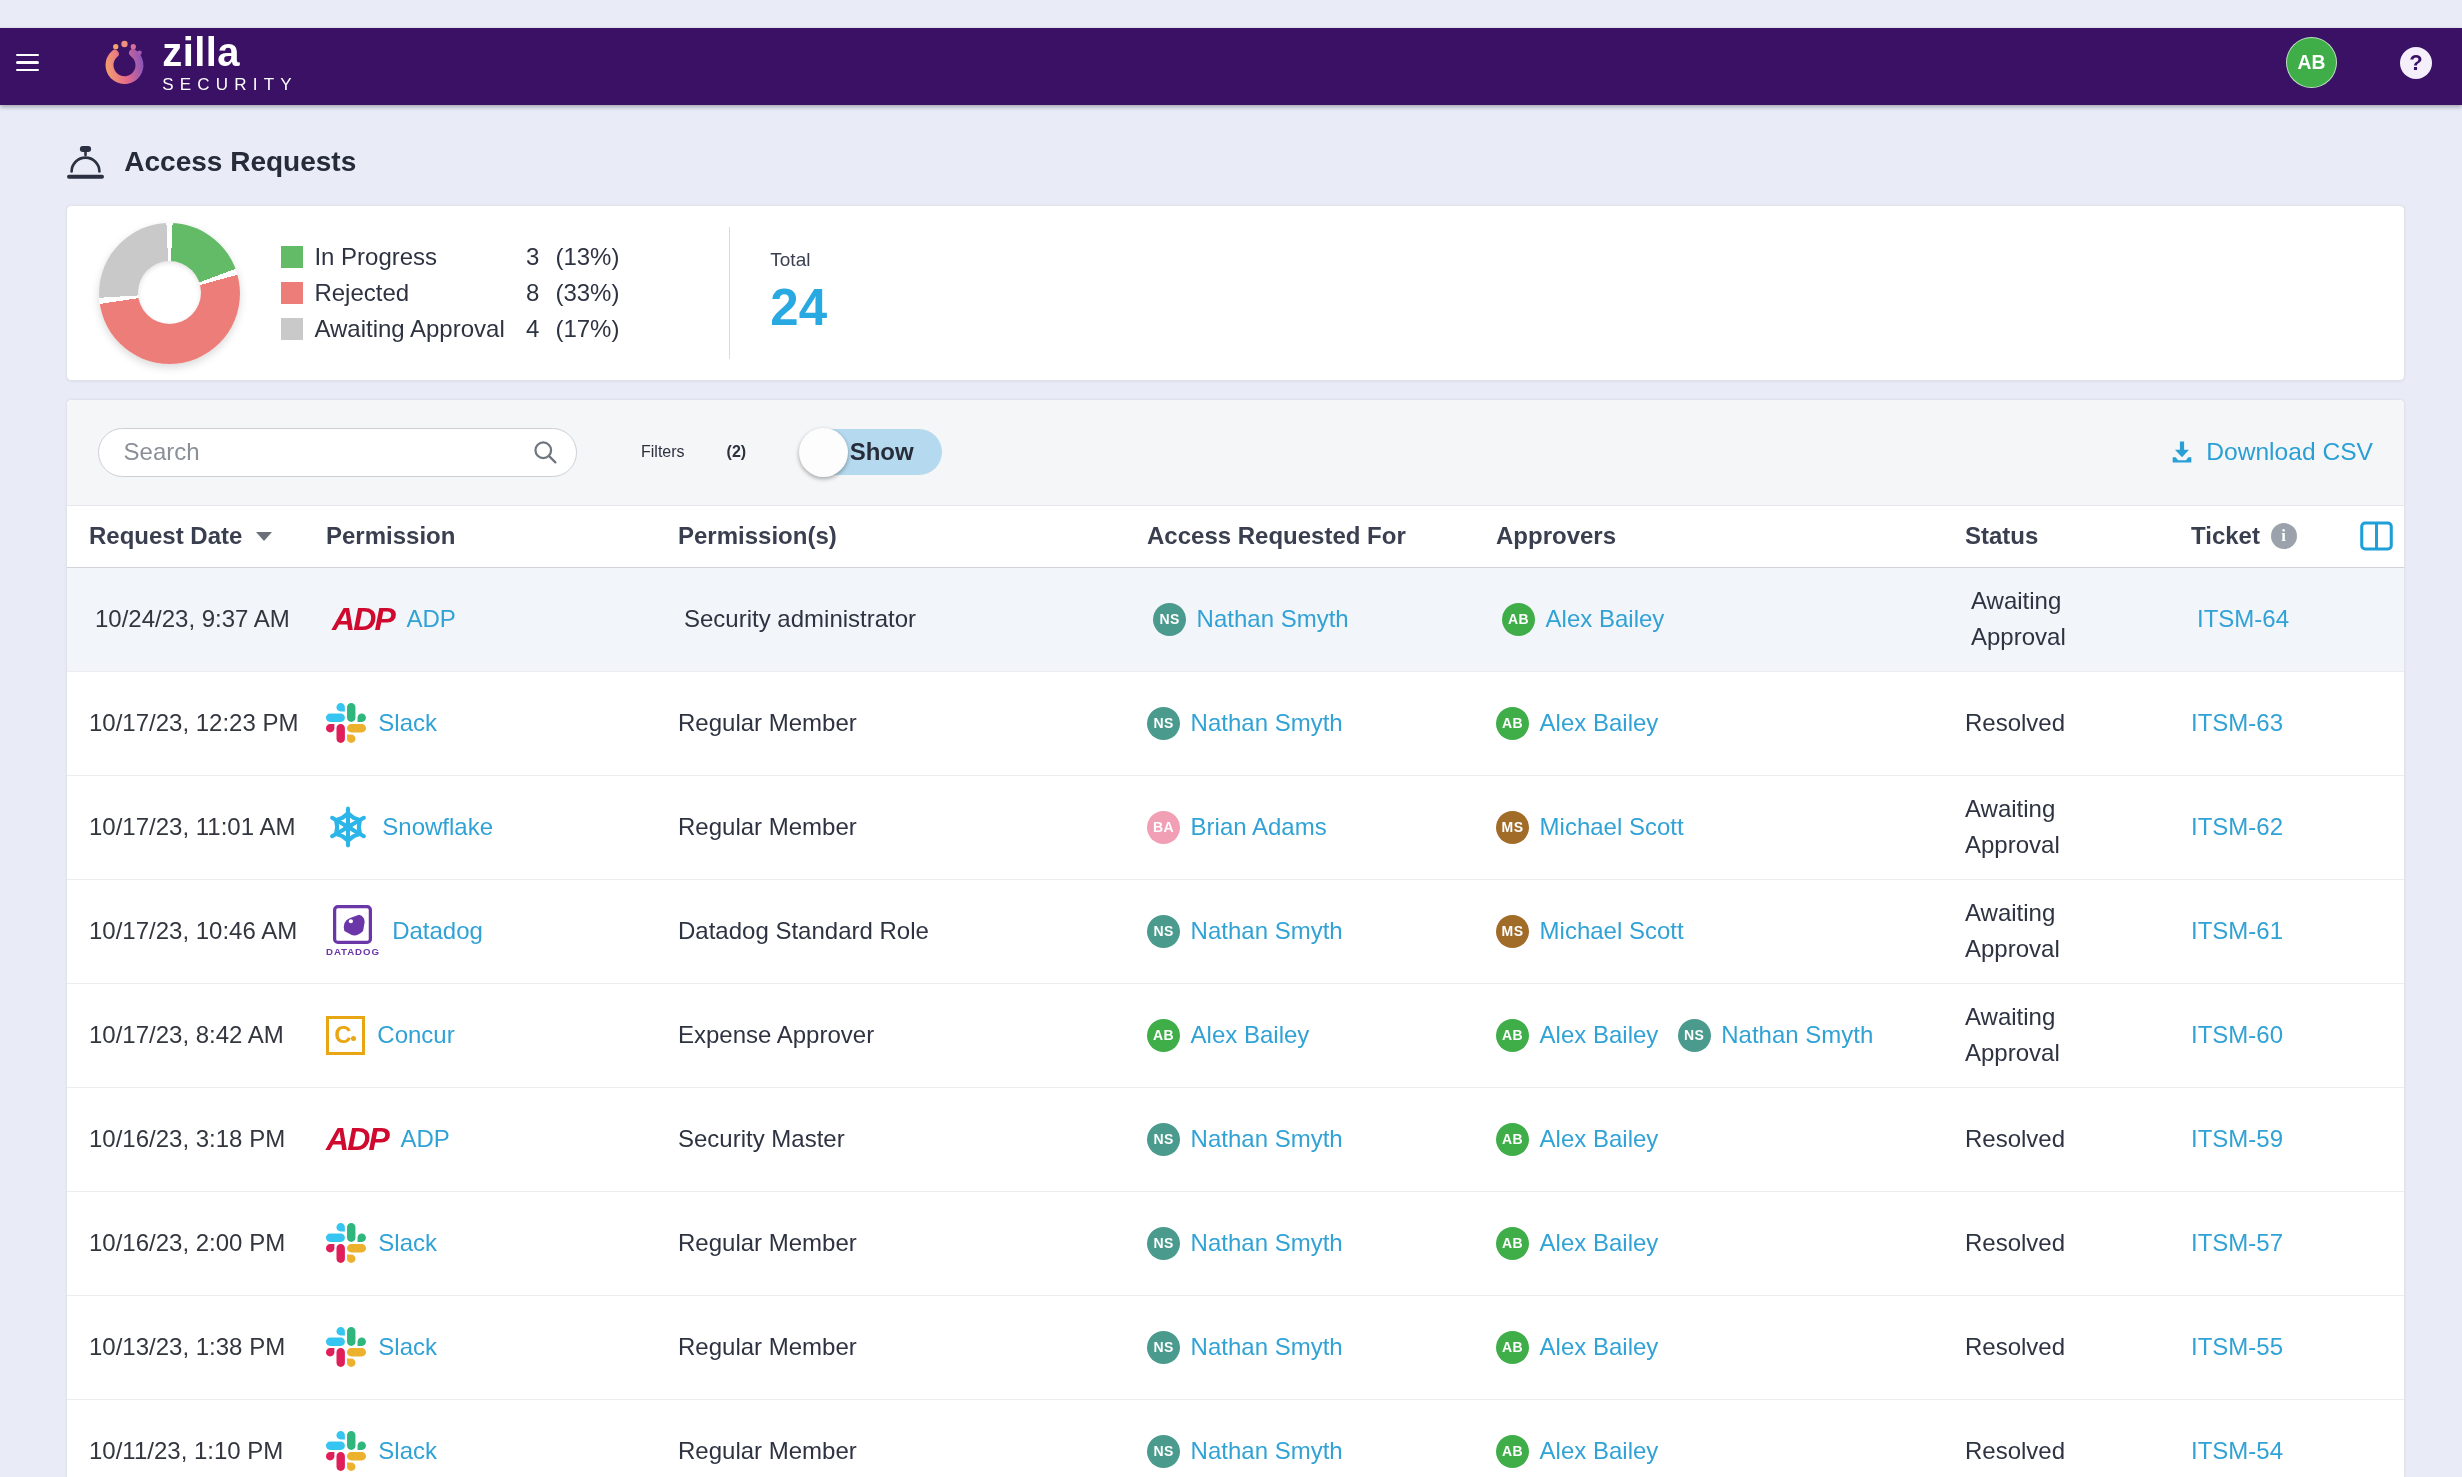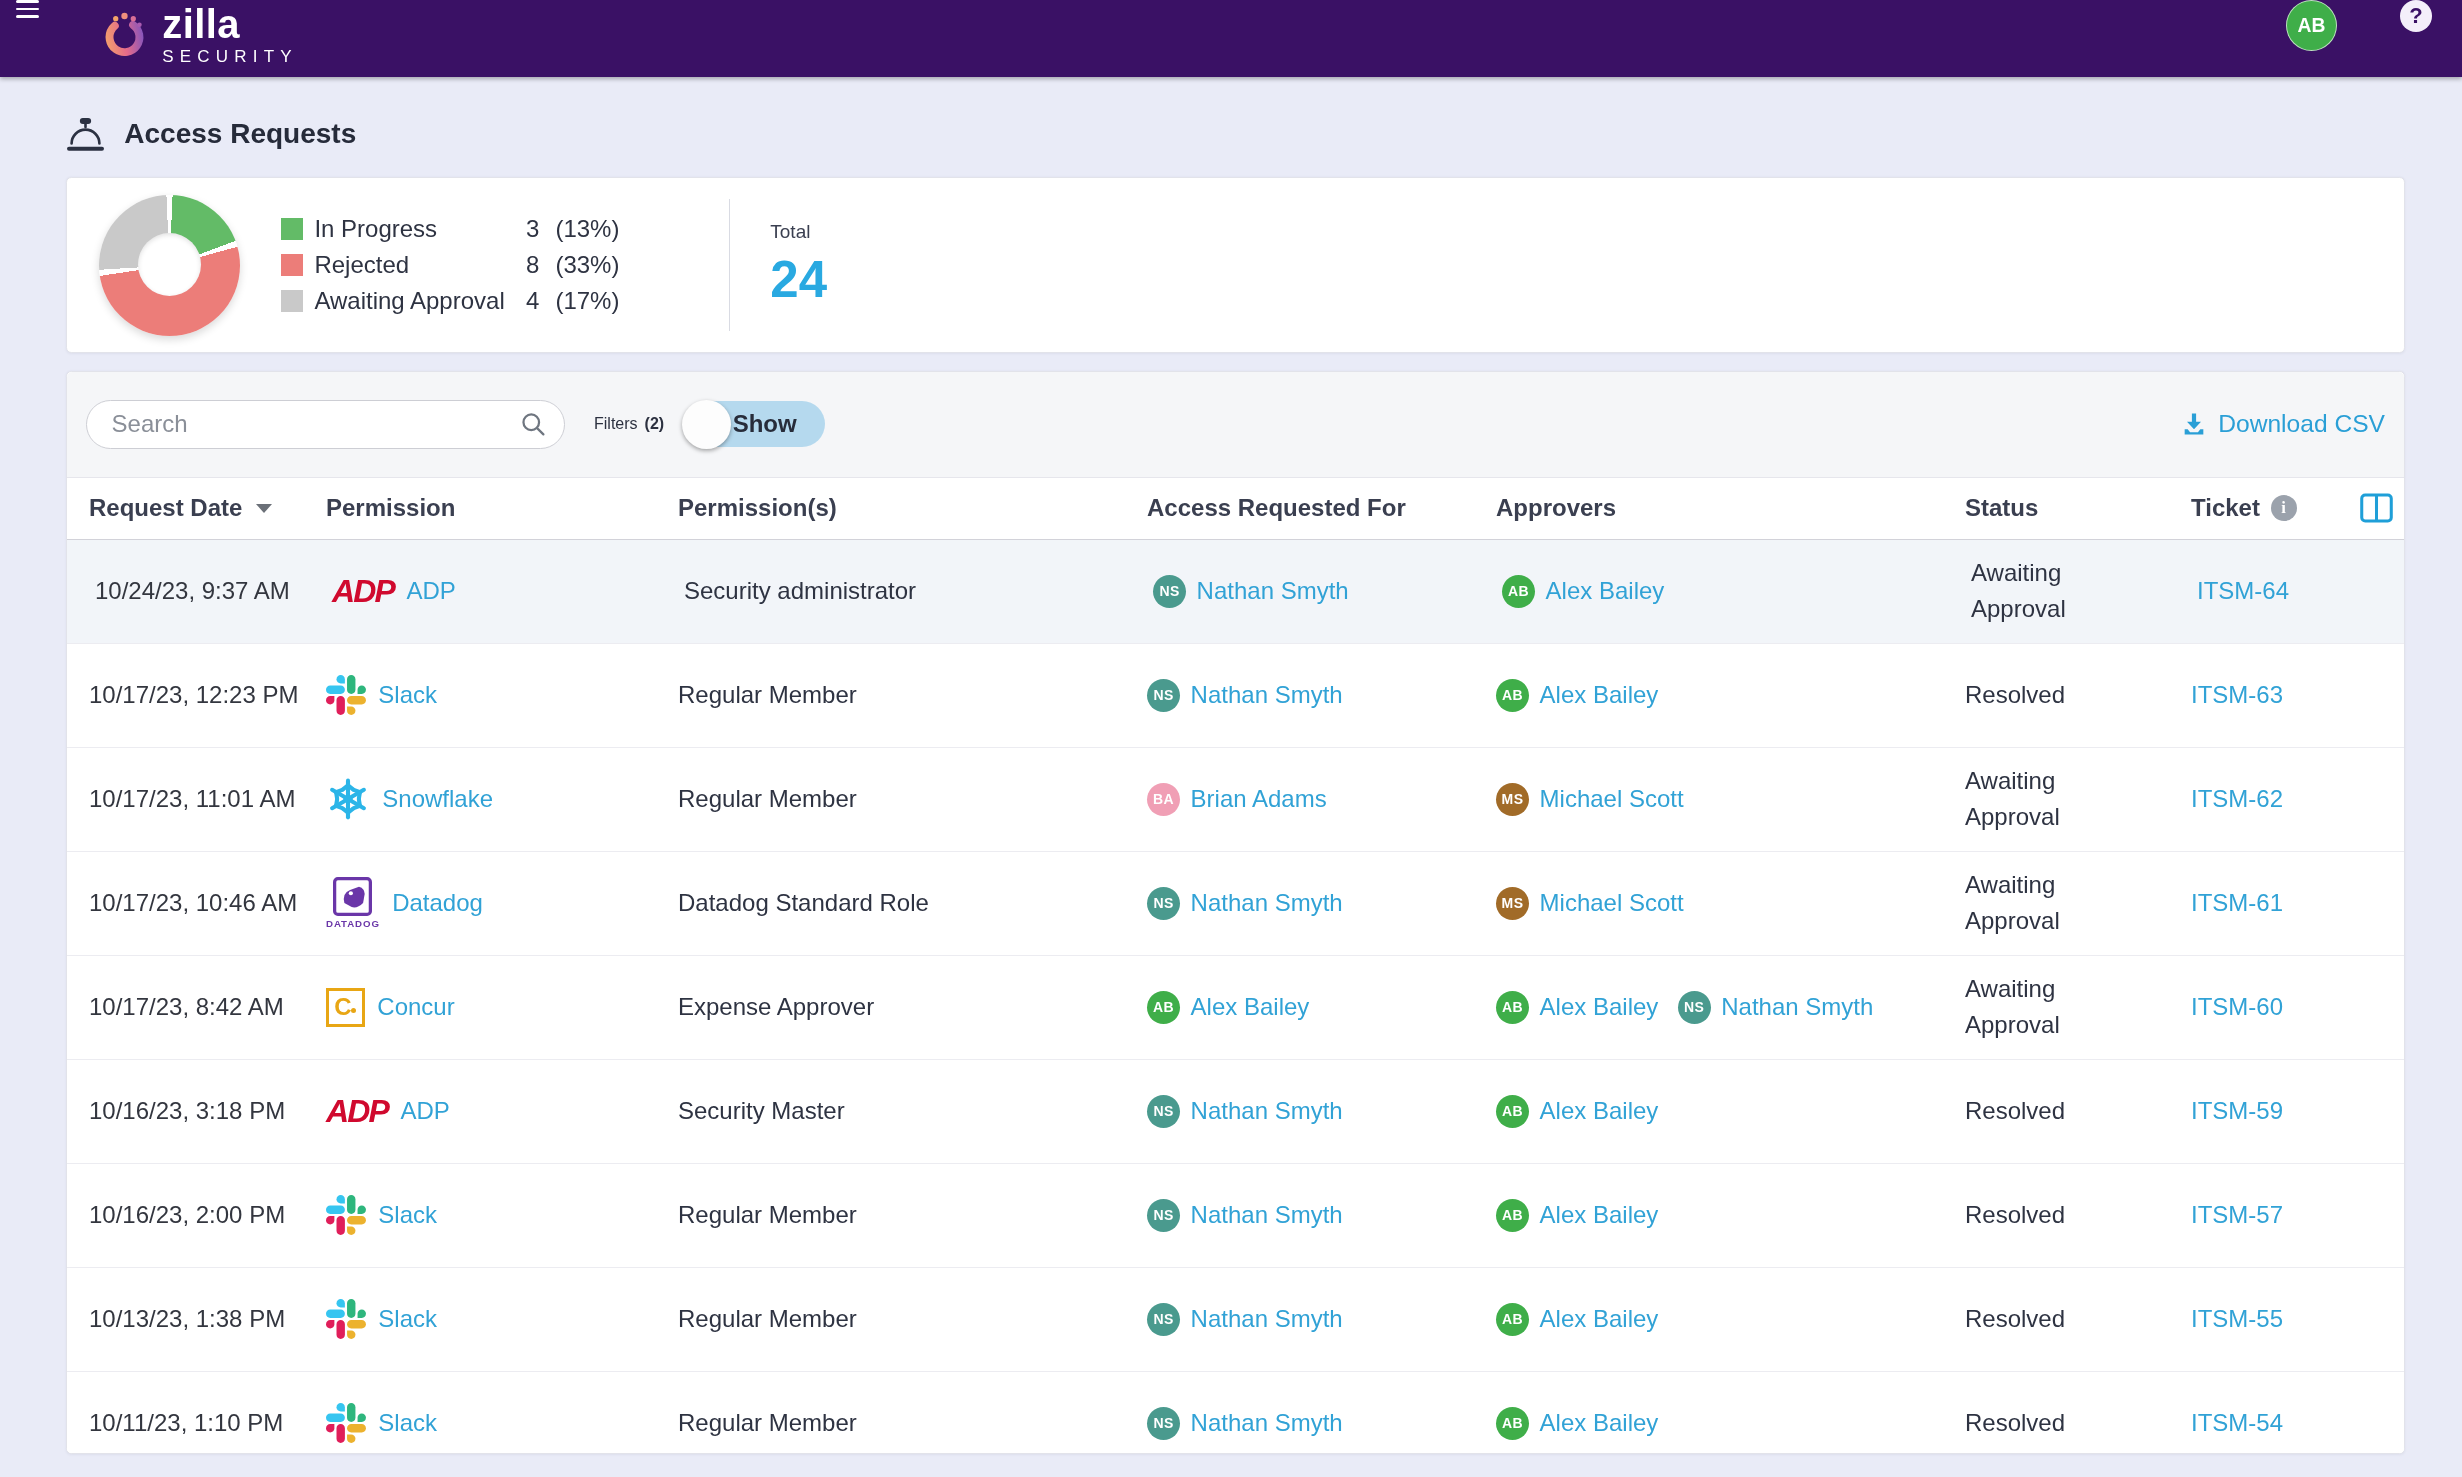--- a/index.html
+++ b/index.html
@@ -2,22 +2,22 @@
 <html style="font-size:14px"><head>
 <meta charset="utf-8">
 <style>
   * { margin:0; padding:0; box-sizing:border-box; }
   html,body { width:2462px; height:1477px; overflow:hidden; }
   body { background:#e9ebf7; font-family:"Liberation Sans", sans-serif; color:#2e3342; }
   a { text-decoration:none; cursor:pointer; }
   .link { color:#31a2d6; }
 
   
-  .topbar { height:77px; background:#3a1165; display:flex; padding:0 30px 8px 16px;
-            box-shadow:0 1.8px 4.4px rgba(0,0,0,.3); position:relative; }
+  .topbar { height:77px; background:#3a1165; display:flex; align-items:center; padding:0 30px 8px 16px;
+            box-shadow:0 1.8px 4.4px rgba(0,0,0,.3); position:relative;margin-top:28px; }
   .hamburger { width:23px; height:17.6px; display:flex; flex-direction:column; justify-content:space-between; cursor:pointer; }
   .hamburger span { display:block; height:2.6px; background:#fff; border-radius:1.8px; }
   .brand { display:flex; align-items:center; margin-left:60px; }
   .brand-text { margin-left:12.3px; color:#fff; line-height:1; }
   .brand-name { font-size:40px; font-weight:700; letter-spacing:0.4px; }
   .brand-sub { font-size:17px; letter-spacing:6.2px; margin-top:3.5px; font-weight:400; }
   .topbar-spacer { flex:1; }
   .top-avatar { width:51px; height:51px; border-radius:50%; background:#3fae49; border:1.8px solid rgba(255,255,255,.65);
                 color:#fff; font-size:19.3px; font-weight:700; display:flex; align-items:center; justify-content:center; cursor:pointer; }
   .help-btn { width:32px; height:32px; border-radius:50%; background:#f4effa; color:#3a1165; font-size:22px; font-weight:700;
@@ -44,21 +44,21 @@
   .legend-count { width:23px; text-align:right; }
   .legend-pct { margin-left:16px; width:97px; }
   .summary-divider { width:0.9px; height:132px; background:#d9dbe3; margin-left:77px; }
   .total-block { margin-left:40px; }
   .total-label { font-size:19px; color:#3a3f50; }
   .total-value { font-size:51px; font-weight:700; color:#29a9e1; margin-top:7px; }
 
   
   .table-card { margin-top:17.6px; height:1083px; overflow:hidden; }
   .controls { height:106px; background:#f5f6f8; border-bottom:0.9px solid #e6e6ec; border-radius:5.3px 5.3px 0 0;
-              display:flex; align-items:center; padding:0 19px; }
+              display:flex; align-items:center; padding:0 31px;gap:35px; }
   .search-wrap { position:relative; width:479px; }
   .search-input { width:479px; height:49px; border:1.8px solid #cdced4; border-radius:24.6px; background:#fff;
                   font-size:24px; padding:0 62px 0 24.6px; color:#2e3342; outline:none;
                   font-family:"Liberation Sans", sans-serif; }
   .search-input::placeholder { color:#8a8f98; }
   .search-icon { position:absolute; right:19.3px; top:11.4px; }
   .filters-label { font-size:16px; margin-left:29px; color:#2c3140; }
   .filters-count { font-weight:700; margin-left:7px; }
   .toggle { margin-left:19.3px; width:142px; height:46px; background:#b5d9ee; border-radius:23px;
             display:flex; align-items:center; cursor:pointer; position:relative; }

